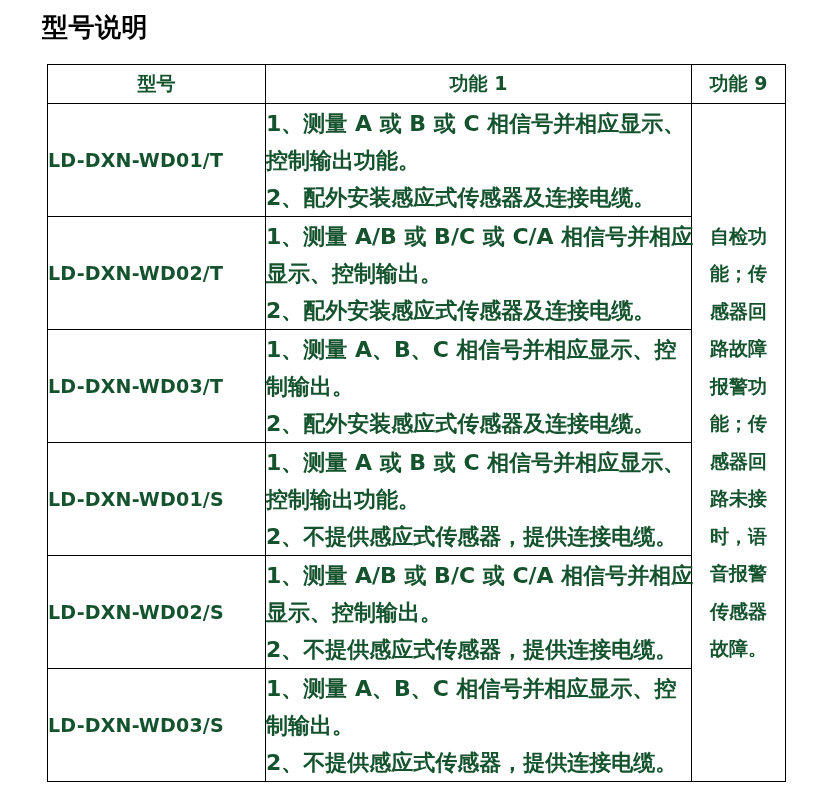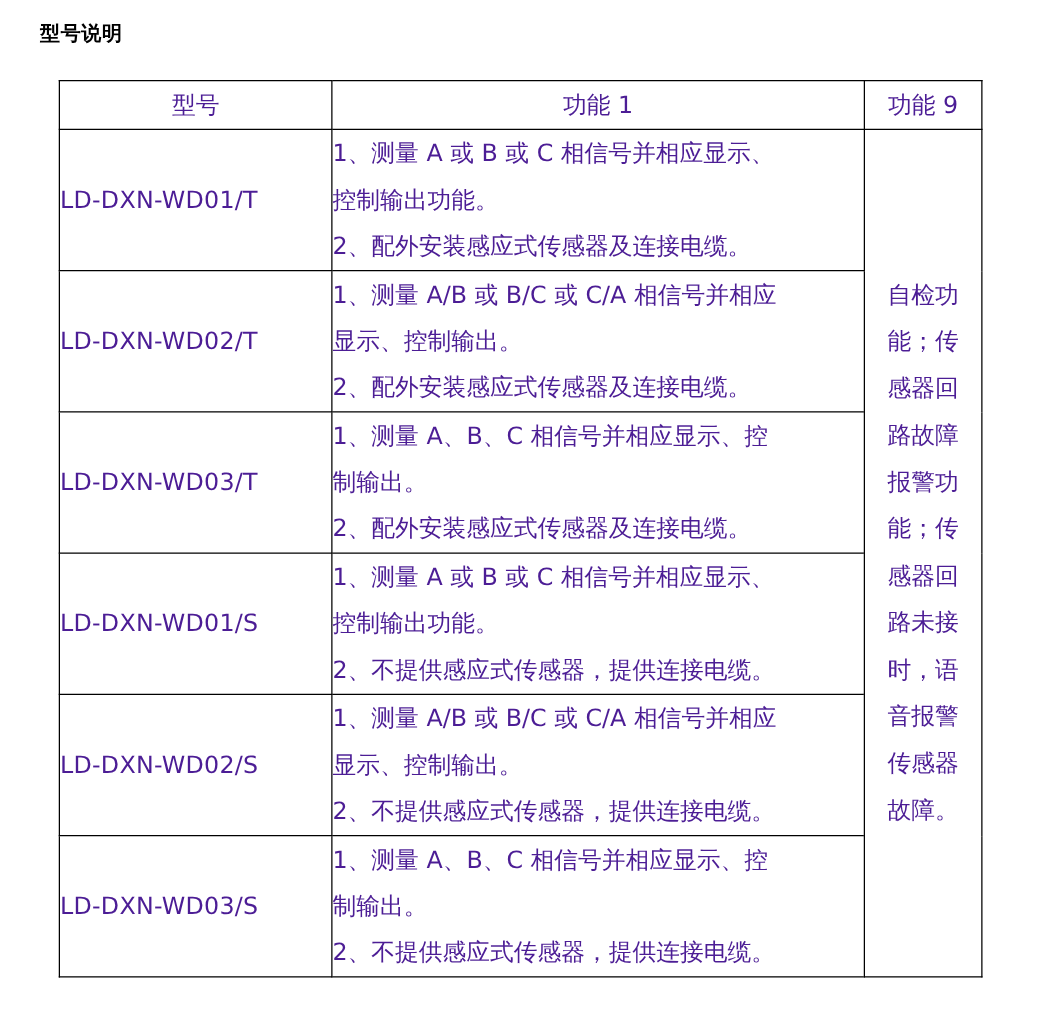--- a/index.html
+++ b/index.html
@@ -10,44 +10,44 @@
     body {
       width: 834px;
       height: 807px;
       position: relative;
       overflow: hidden;
       font-family: "DejaVu Sans", "Liberation Sans", sans-serif;
       color: #111111;
     }
     .section-title {
       position: absolute;
-      left: 32px;
+      left: 42px;
       top: 12px;
-      font-size: 16px;
+      font-size: 26px;
       font-weight: bold;
       line-height: 30px;
       margin: 0;
       color: #000000;
       letter-spacing: 0.5px;
     }
     table.model-table {
       position: absolute;
       left: 47px;
       top: 64px;
       width: 738px;
       border-collapse: collapse;
       table-layout: fixed;
     }
     table.model-table th,
     table.model-table td {
       border: 1.5px solid #000000;
       padding: 0;
-      font-weight: normal;
+      font-weight: bold;
       font-size: 19px;
-      color: #4c1d95;
+      color: #14532d;
     }
     col.c-model { width: 218px; }
     col.c-f1 { width: 426px; }
     col.c-f2 { width: 94px; }
     thead th {
       height: 38px;
       text-align: center;
       vertical-align: middle;
     }
     tbody td {
@@ -59,21 +59,21 @@
       font-size: 19px;
       letter-spacing: 0.2px;
     }
     td.func1-cell {
       vertical-align: middle;
       padding: 0 10px 0 12px;
     }
     .f1-line {
       display: block;
       line-height: 37px;
-      font-size: 19px;
+      font-size: 22px;
       white-space: nowrap;
     }
     td.func2-cell {
       vertical-align: middle;
       text-align: center;
       padding: 0 0 0 14px;
     }
     .f2-line {
       display: block;
       line-height: 37.5px;

